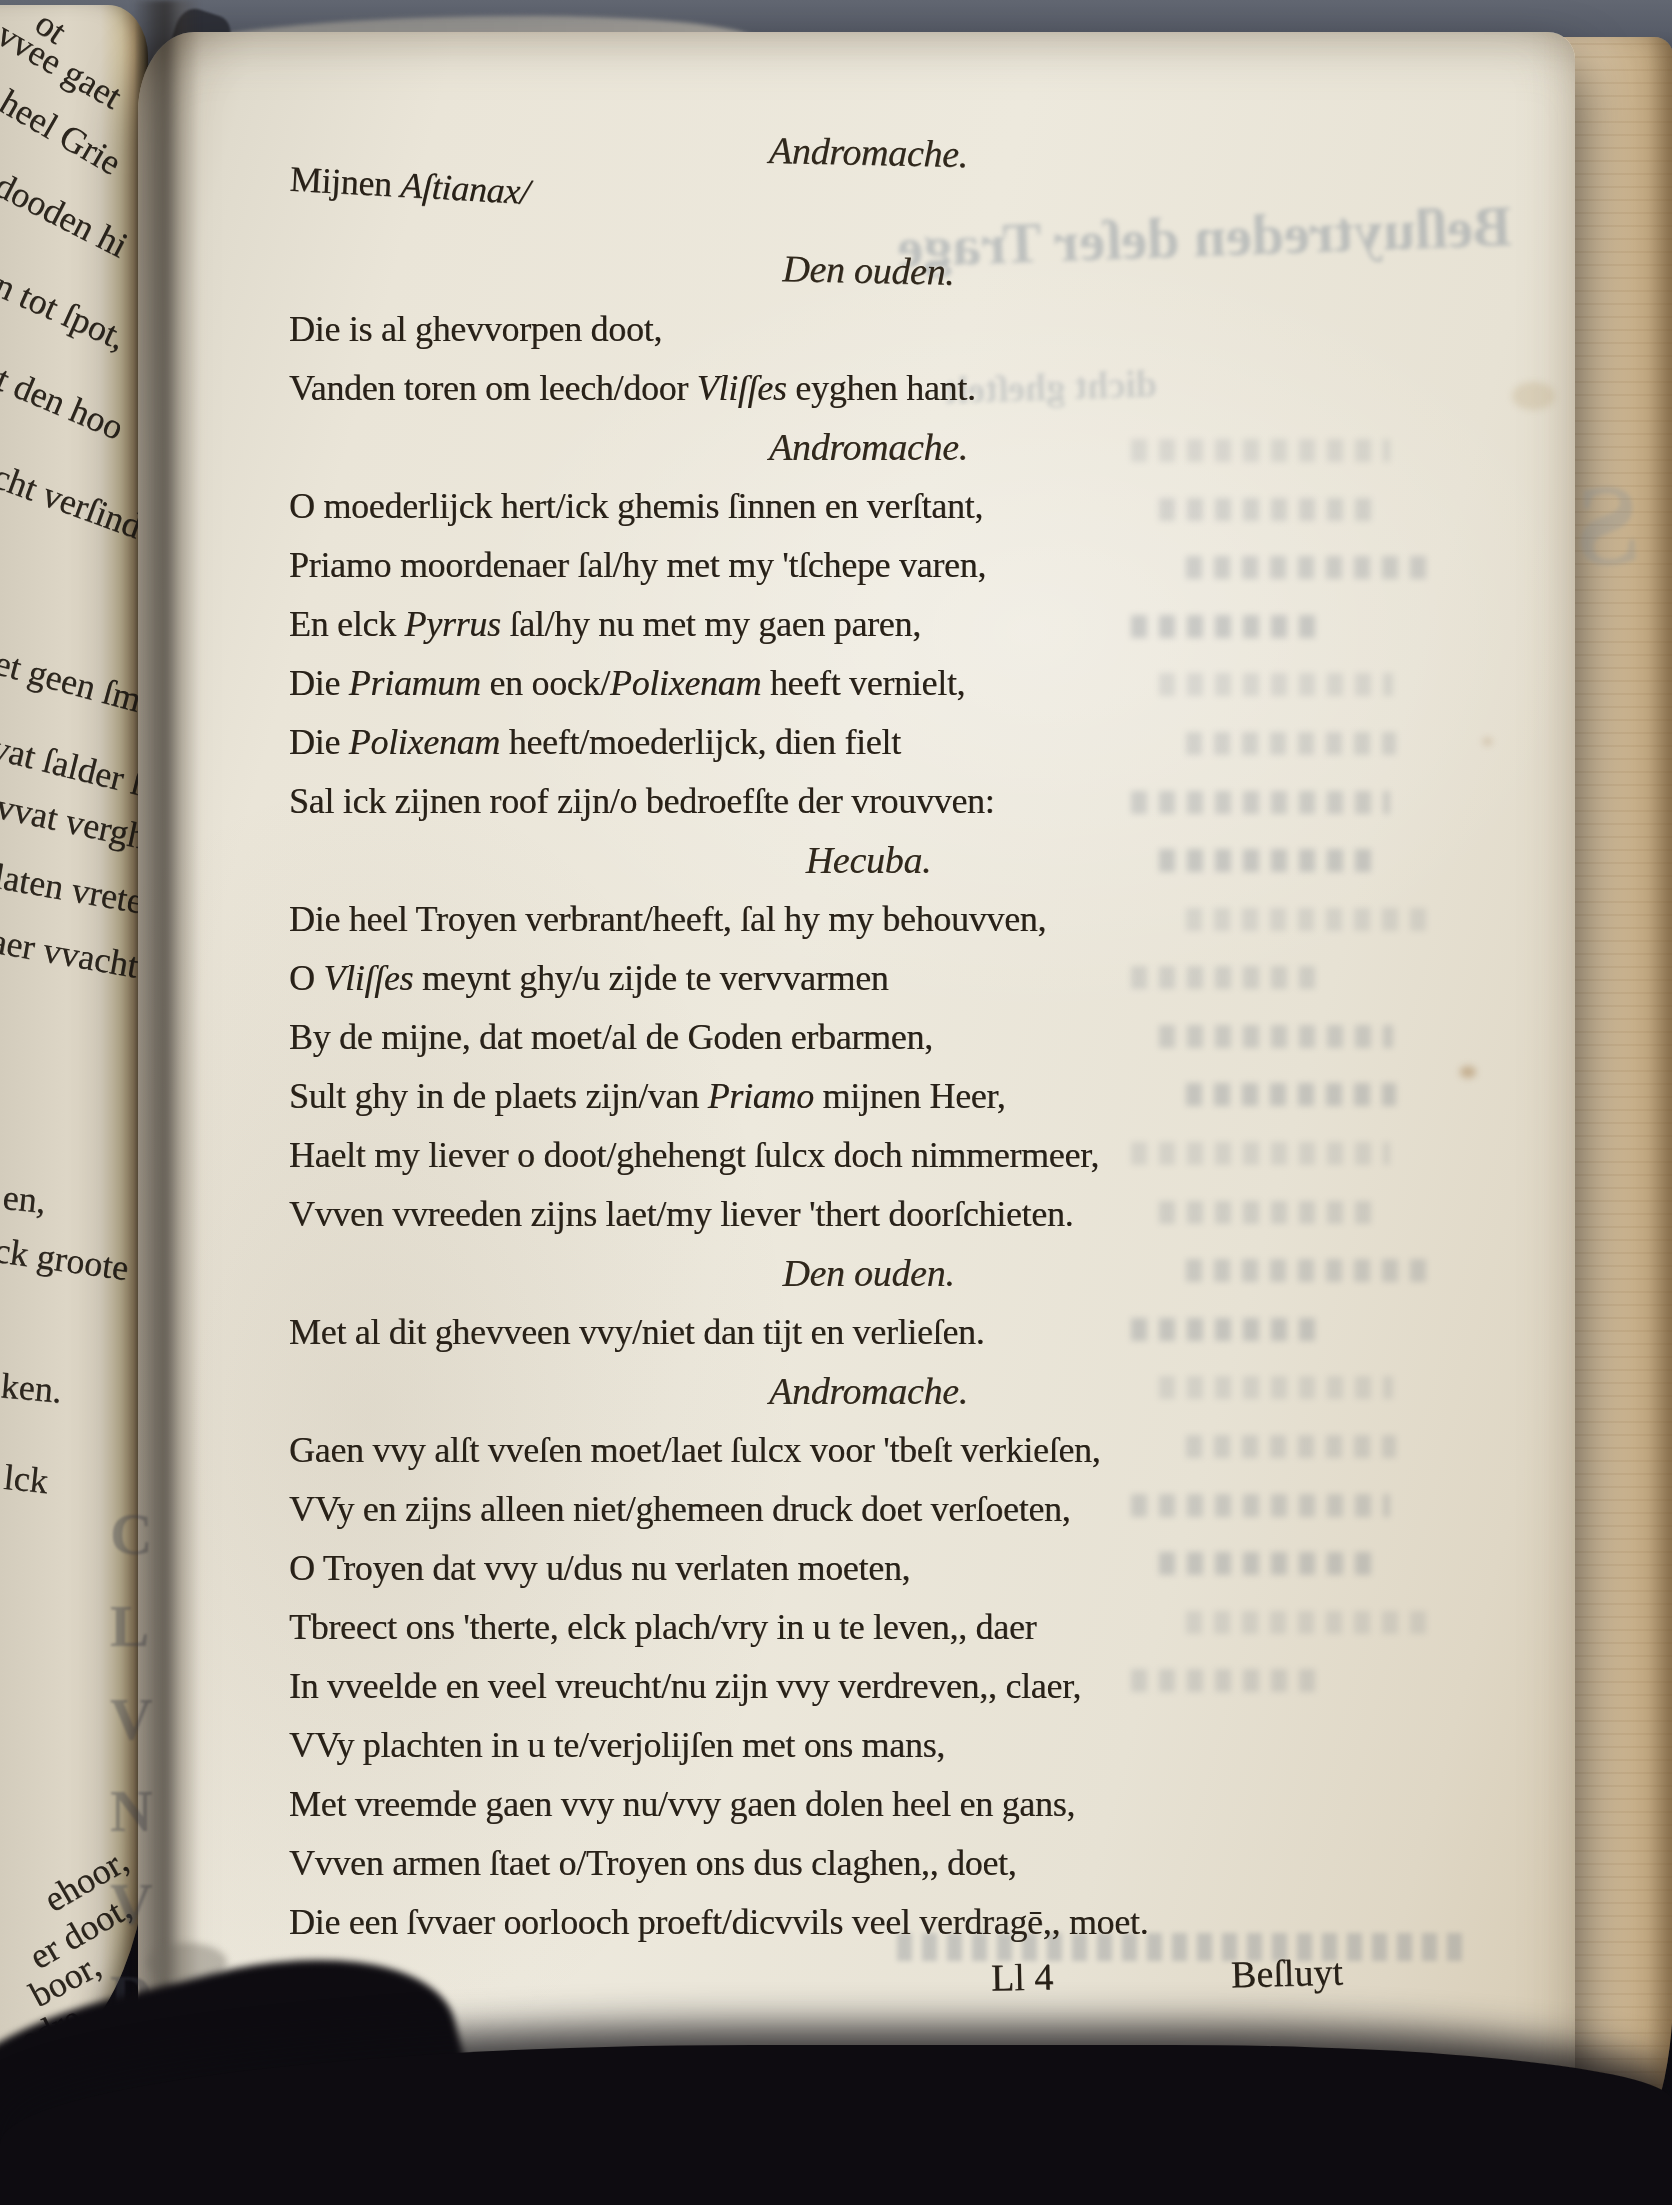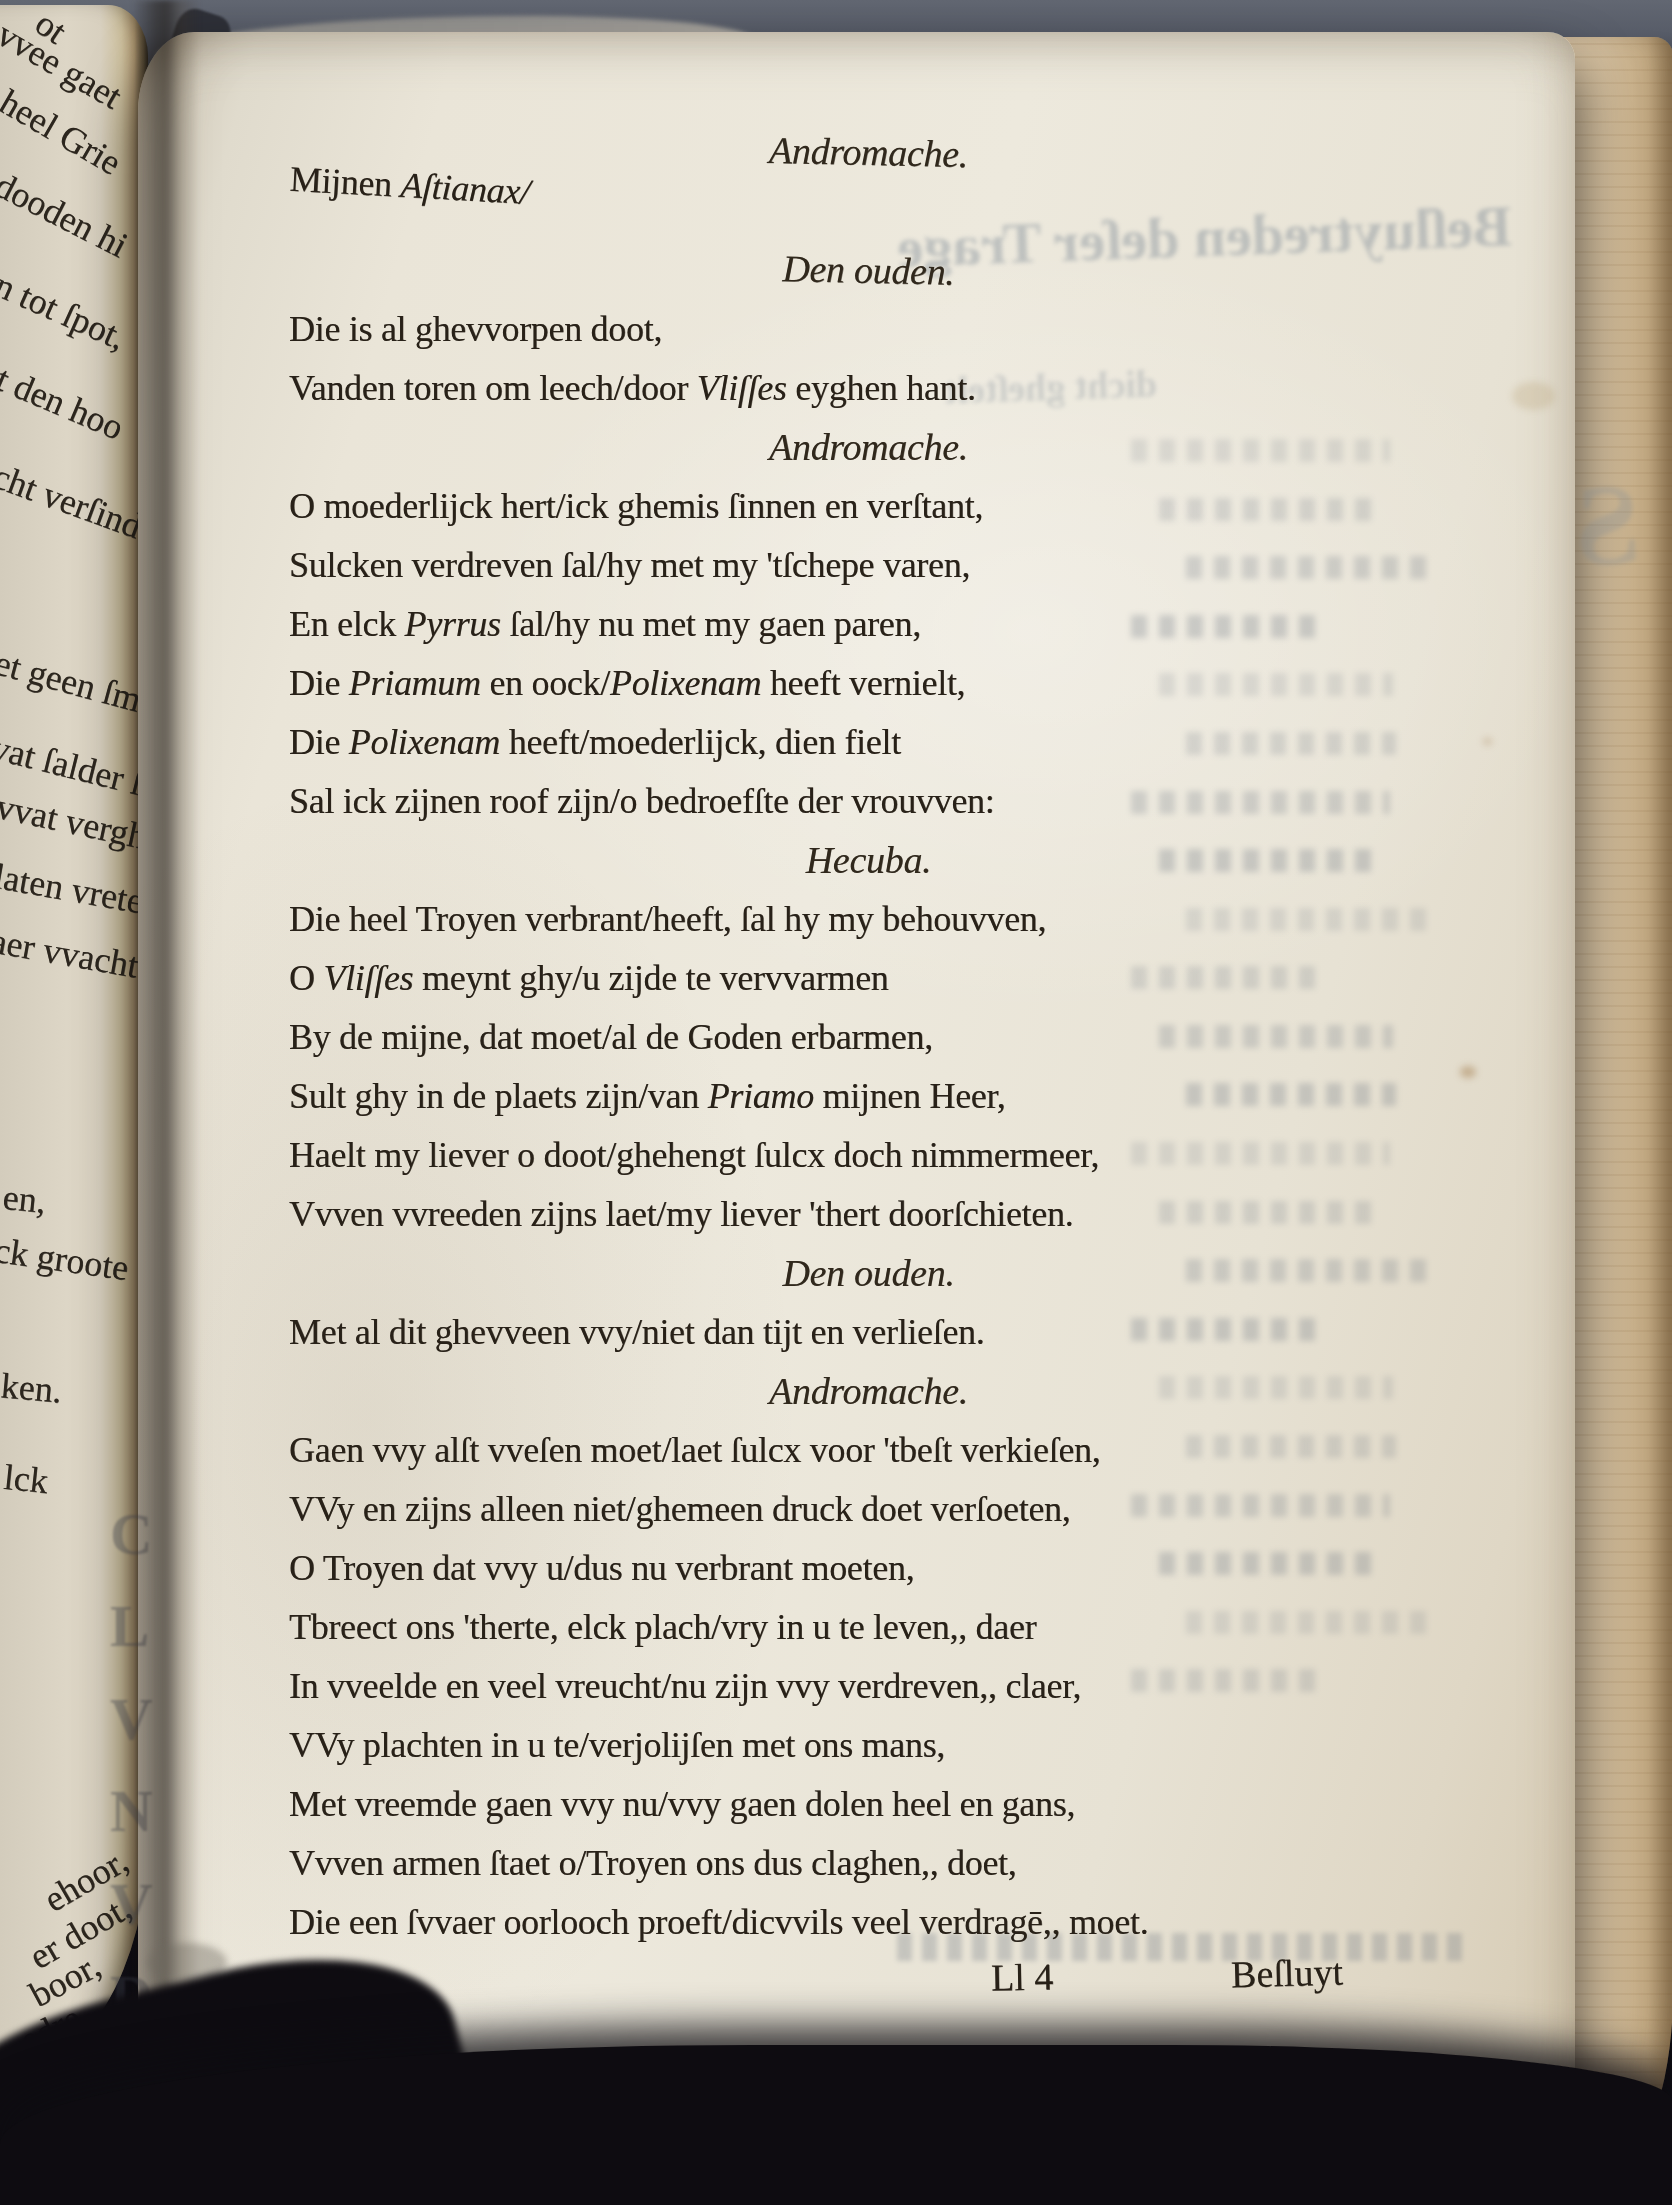--- a/index.html
+++ b/index.html
@@ -145,38 +145,38 @@
       </div>
 
     <div class="textblock" id="textblock">
         <div class="tline heading" style="transform: rotate(1.2deg);">Andromache.</div>
         <div class="tline" style="transform: rotate(3.2deg);"><span>Mijnen </span><span class="it">Aſtianax/</span></div>
         <div class="tline heading" style="transform: rotate(1.2deg);">Den ouden.</div>
         <div class="tline"><span>Die is al ghevvorpen doot,</span></div>
         <div class="tline"><span>Vanden toren om leech/door </span><span class="it">Vliſſes</span><span> eyghen hant.</span></div>
         <div class="tline heading">Andromache.</div>
         <div class="tline"><span>O moederlijck hert/ick ghemis ſinnen en verſtant,</span></div>
-        <div class="tline"><span>Sulcken verdreven ſal/hy met my 'tſchepe varen,</span></div>
+        <div class="tline"><span>Priamo moordenaer ſal/hy met my 'tſchepe varen,</span></div>
         <div class="tline"><span>En elck </span><span class="it">Pyrrus</span><span> ſal/hy nu met my gaen paren,</span></div>
         <div class="tline"><span>Die </span><span class="it">Priamum</span><span> en oock/</span><span class="it">Polixenam</span><span> heeft vernielt,</span></div>
         <div class="tline"><span>Die </span><span class="it">Polixenam</span><span> heeft/moederlijck, dien fielt</span></div>
         <div class="tline"><span>Sal ick zijnen roof zijn/o bedroefſte der vrouvven:</span></div>
         <div class="tline heading">Hecuba.</div>
         <div class="tline"><span>Die heel Troyen verbrant/heeft, ſal hy my behouvven,</span></div>
         <div class="tline"><span>O </span><span class="it">Vliſſes</span><span> meynt ghy/u zijde te vervvarmen</span></div>
         <div class="tline"><span>By de mijne, dat moet/al de Goden erbarmen,</span></div>
         <div class="tline"><span>Sult ghy in de plaets zijn/van </span><span class="it">Priamo</span><span> mijnen Heer,</span></div>
         <div class="tline"><span>Haelt my liever o doot/ghehengt ſulcx doch nimmermeer,</span></div>
         <div class="tline"><span>Vvven vvreeden zijns laet/my liever 'thert doorſchieten.</span></div>
         <div class="tline heading">Den ouden.</div>
         <div class="tline"><span>Met al dit ghevveen vvy/niet dan tijt en verlieſen.</span></div>
         <div class="tline heading">Andromache.</div>
         <div class="tline"><span>Gaen vvy alſt vveſen moet/laet ſulcx voor 'tbeſt verkieſen,</span></div>
         <div class="tline"><span>VVy en zijns alleen niet/ghemeen druck doet verſoeten,</span></div>
-        <div class="tline"><span>O Troyen dat vvy u/dus nu verbrant moeten,</span></div>
+        <div class="tline"><span>O Troyen dat vvy u/dus nu verlaten moeten,</span></div>
         <div class="tline"><span>Tbreect ons 'therte, elck plach/vry in u te leven,, daer</span></div>
         <div class="tline"><span>In vveelde en veel vreucht/nu zijn vvy verdreven,, claer,</span></div>
         <div class="tline"><span>VVy plachten in u te/verjolijſen met ons mans,</span></div>
         <div class="tline"><span>Met vreemde gaen vvy nu/vvy gaen dolen heel en gans,</span></div>
         <div class="tline"><span>Vvven armen ſtaet o/Troyen ons dus claghen,, doet,</span></div>
         <div class="tline"><span>Die een ſvvaer oorlooch proeft/dicvvils veel verdragē,, moet.</span></div>
       </div>
 
     <div class="sigrow">
       <span class="sig">Ll 4</span>

